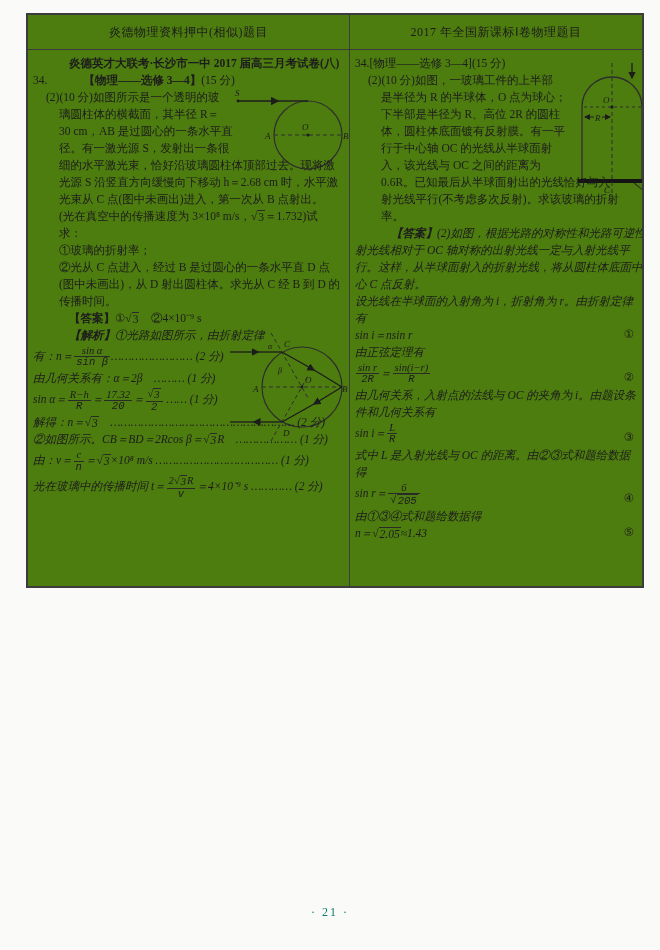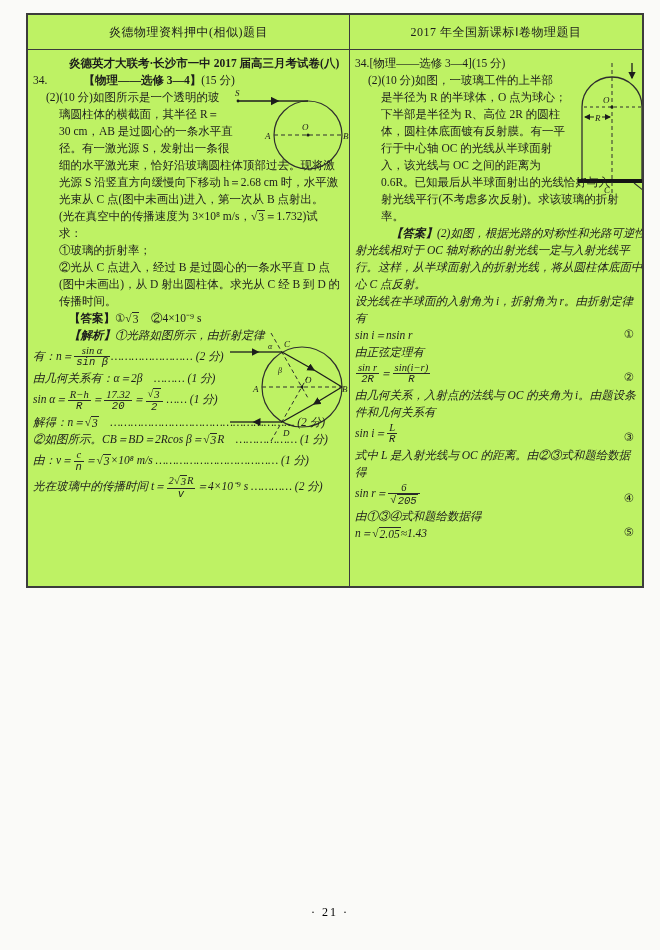--- a/index.html
+++ b/index.html
@@ -1,18 +1,18 @@
 <!DOCTYPE html>
 <html><head>
 <meta charset="utf-8">
 <style>
   html,body{margin:0;padding:0;}
   body{width:660px;height:950px;background:#fafaf8;font-family:"Liberation Serif",serif;color:#1c1c1c;overflow:hidden;position:relative;}
   .page{position:absolute;left:0;top:0;width:660px;height:950px;}
-  .sheet{position:absolute;left:26px;top:13px;width:618px;height:575px;border:2px solid #3c3c3c;background:#bef264;display:flex;flex-direction:column;box-sizing:border-box;}
+  .sheet{position:absolute;left:26px;top:13px;width:618px;height:575px;border:2px solid #3c3c3c;background:#4d7c0f;display:flex;flex-direction:column;box-sizing:border-box;}
   .hdr{display:flex;height:34px;border-bottom:1px solid #3c3c3c;flex:0 0 auto;}
   .hdr-cell{display:flex;align-items:center;justify-content:center;font-size:12px;letter-spacing:.5px;}
   .hdr-left{width:322px;border-right:1px solid #3c3c3c;box-sizing:border-box;}
   .hdr-right{flex:1;}
   .bodyrow{display:flex;flex:1;min-height:0;}
   .cell{position:relative;box-sizing:border-box;padding:5px 4px 4px 5px;font-size:11.5px;line-height:17px;overflow:hidden;}
   .cell-left{width:322px;border-right:1px solid #3c3c3c;}
   .cell-right{flex:1;}
   .tl{white-space:nowrap;position:relative;}
   .bold,.bd{font-weight:bold;margin-left:36px;}
@@ -21,21 +21,21 @@
   .tag{position:absolute;right:4px;bottom:1px;font-style:normal;}
   .frac{display:inline-flex;flex-direction:column;vertical-align:middle;text-align:center;line-height:1.08;font-size:.92em;margin:1px 1px;}
   .frac .num{border-bottom:1px solid #2a2a2a;padding:0 2px;}
   .frac .den{padding:0 2px;font-family:Liberation Mono, monospace;}
   .sqrt{display:inline-flex;align-items:flex-start;vertical-align:baseline;}
   .sqrt .rad{line-height:1.15;}
   .sqrt .vinc{border-top:1px solid #2a2a2a;padding:0 1px;line-height:1.15;}
   .fig{position:absolute;}
   .fig svg{display:block;}
   .fig text{font-family:"Liberation Serif",serif;font-style:italic;fill:#1c1c1c;}
-  .footer{position:absolute;left:0;top:905px;width:660px;text-align:center;font-size:12px;color:#000000;letter-spacing:2px;}
+  .footer{position:absolute;left:0;top:905px;width:660px;text-align:center;font-size:12px;color:#0f766e;letter-spacing:2px;}
 </style>
 </head>
 <body>
 
 <div class="page">
   <div class="sheet">
     <div class="hdr">
       <div class="hdr-cell hdr-left">炎德物理资料押中(相似)题目</div>
       <div class="hdr-cell hdr-right">2017 年全国新课标Ⅰ卷物理题目</div>
     </div>

